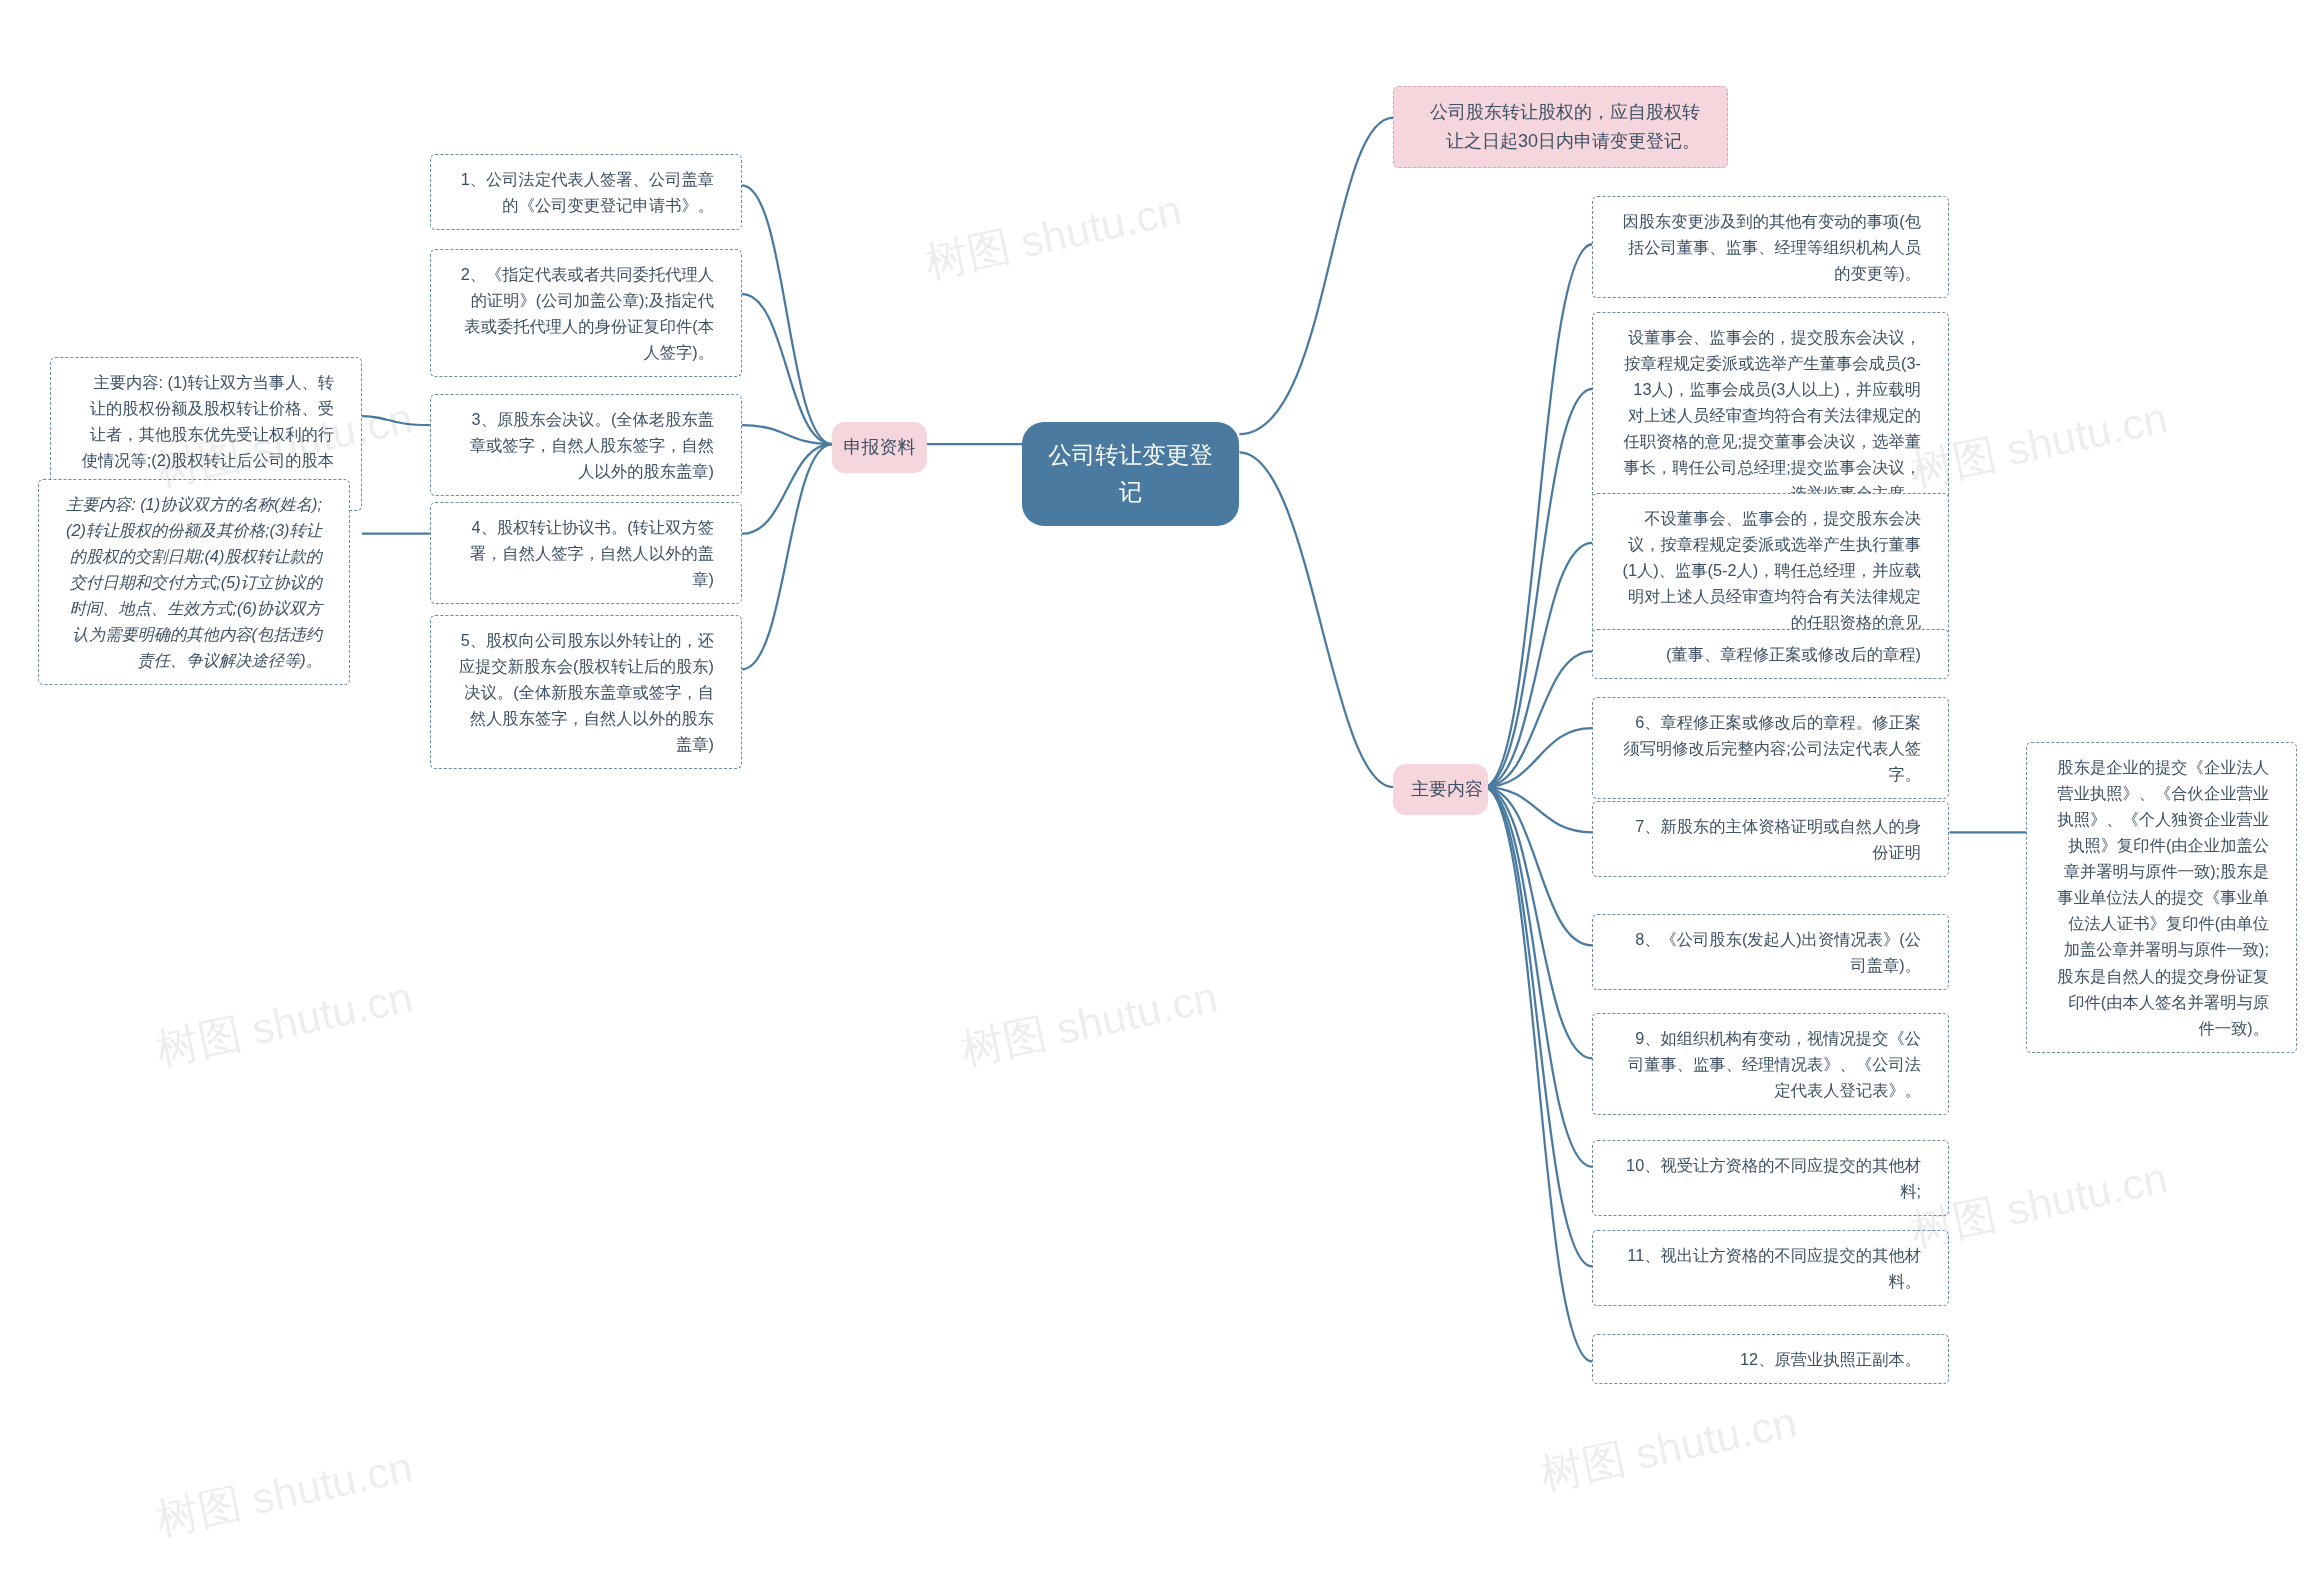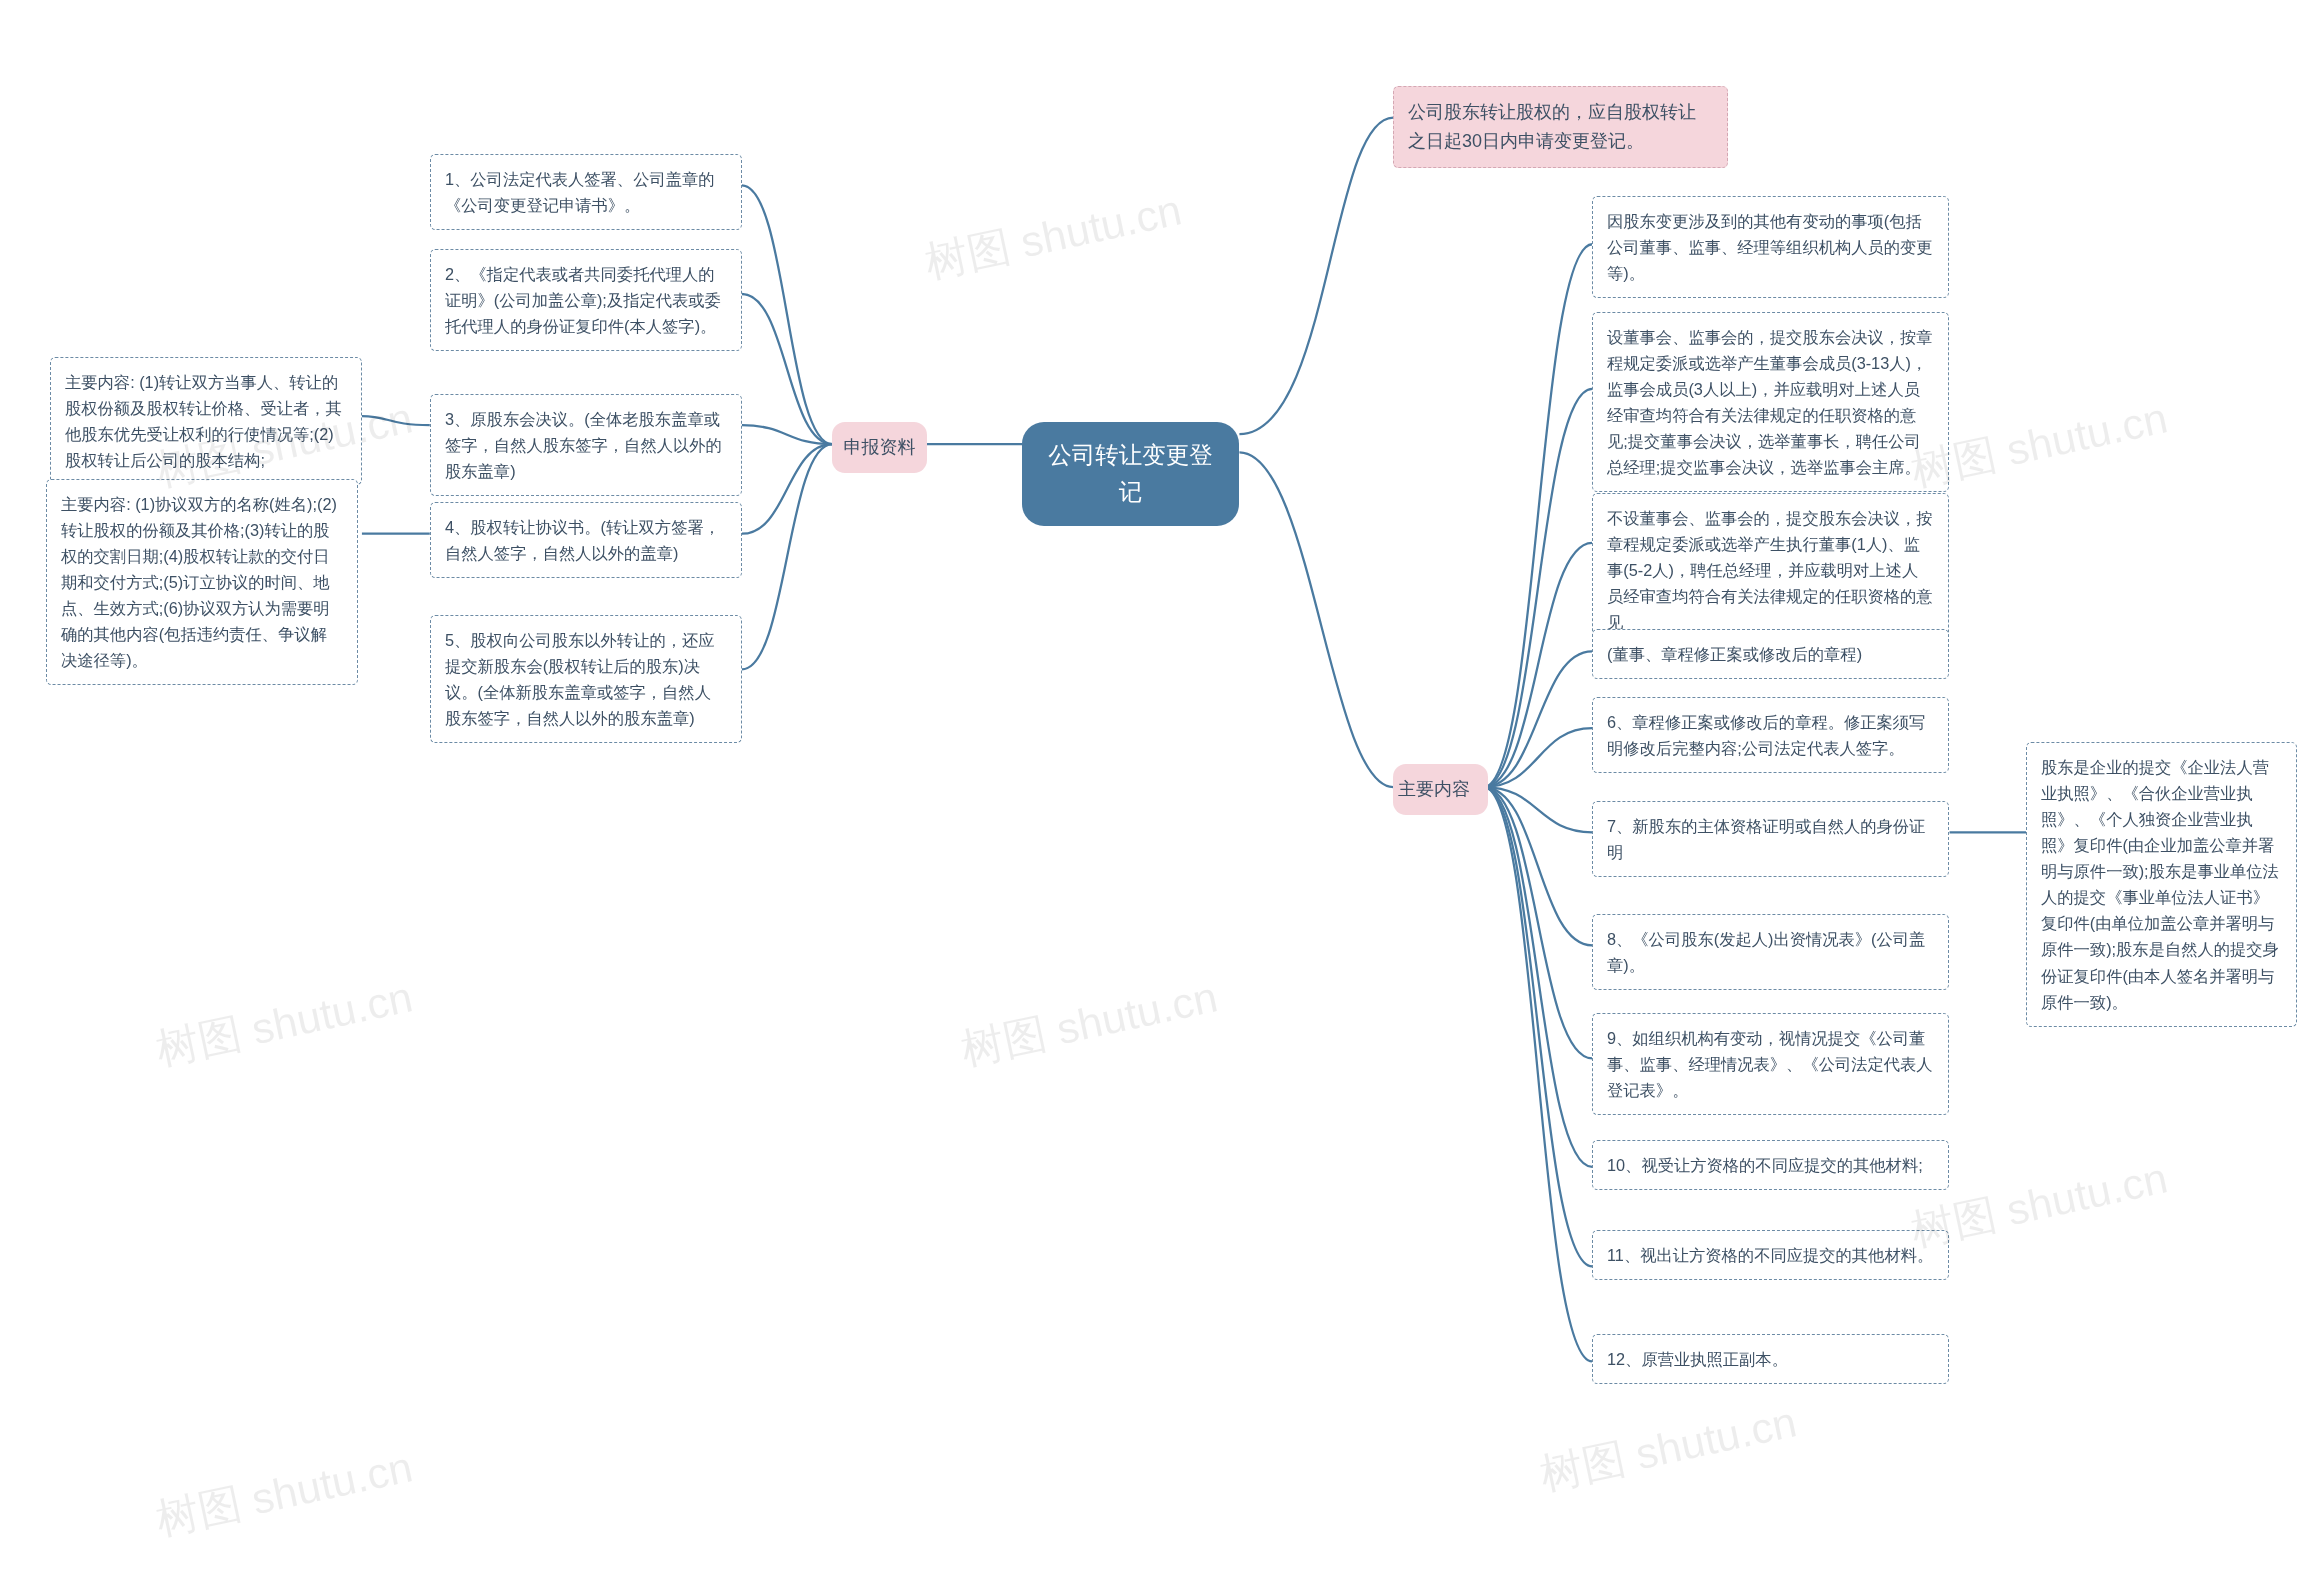--- a/index.html
+++ b/index.html
@@ -22,27 +22,28 @@
     top: 0; left: 0;
     width: 2316px;
     height: 1584px;
     pointer-events: none;
   }
   .node {
     position: absolute;
     box-sizing: border-box;
     font-size: 16.3px;
     line-height: 1.6;
-    padding: 11px 14px;
+    padding: 11px 27px;
     color: #3d5064;
     border: 1.8px dashed #6c8ba5;
     background: #ffffff;
     border-radius: 5.4px;
     white-space: normal;
     word-break: break-all;
+    text-align: right;
   }
   .node.root {
     background: #4a7aa0;
     color: #ffffff;
     border: none;
     font-size: 23.5px;
     font-weight: 500;
     padding: 14.5px 20px;
     border-radius: 7.2px;
   }
@@ -129,21 +130,21 @@
   <div class="node" style="left:430px; top:502px; width:312px;">
     <span>4、股权转让协议书。(转让双方签署，自然人签字，自然人以外的盖章)</span>
   </div>
   <div class="node" style="left:430px; top:615px; width:312px;">
     <span>5、股权向公司股东以外转让的，还应提交新股东会(股权转让后的股东)决议。(全体新股东盖章或签字，自然人股东签字，自然人以外的股东盖章)</span>
   </div>
 
   <div class="node" style="left:50px; top:357px; width:312px;">
     <span>主要内容: (1)转让双方当事人、转让的股权份额及股权转让价格、受让者，其他股东优先受让权利的行使情况等;(2)股权转让后公司的股本结构;</span>
   </div>
-  <div class="node" style="left:46px; top:479px; width:312px;">
+  <div class="node" style="left:38px; top:479px; width:312px;font-style:italic;">
     <span>主要内容: (1)协议双方的名称(姓名);(2)转让股权的份额及其价格;(3)转让的股权的交割日期;(4)股权转让款的交付日期和交付方式;(5)订立协议的时间、地点、生效方式;(6)协议双方认为需要明确的其他内容(包括违约责任、争议解决途径等)。</span>
   </div>
 
   <div class="node pink-leaf" style="left:1393px; top:86px; width:335px; font-size:18px;">
     <span>公司股东转让股权的，应自股权转让之日起30日内申请变更登记。</span>
   </div>
 
   <div class="node branch" style="left:1393px; top:764px; width:95px; ">
     <span>主要内容</span>
   </div>

